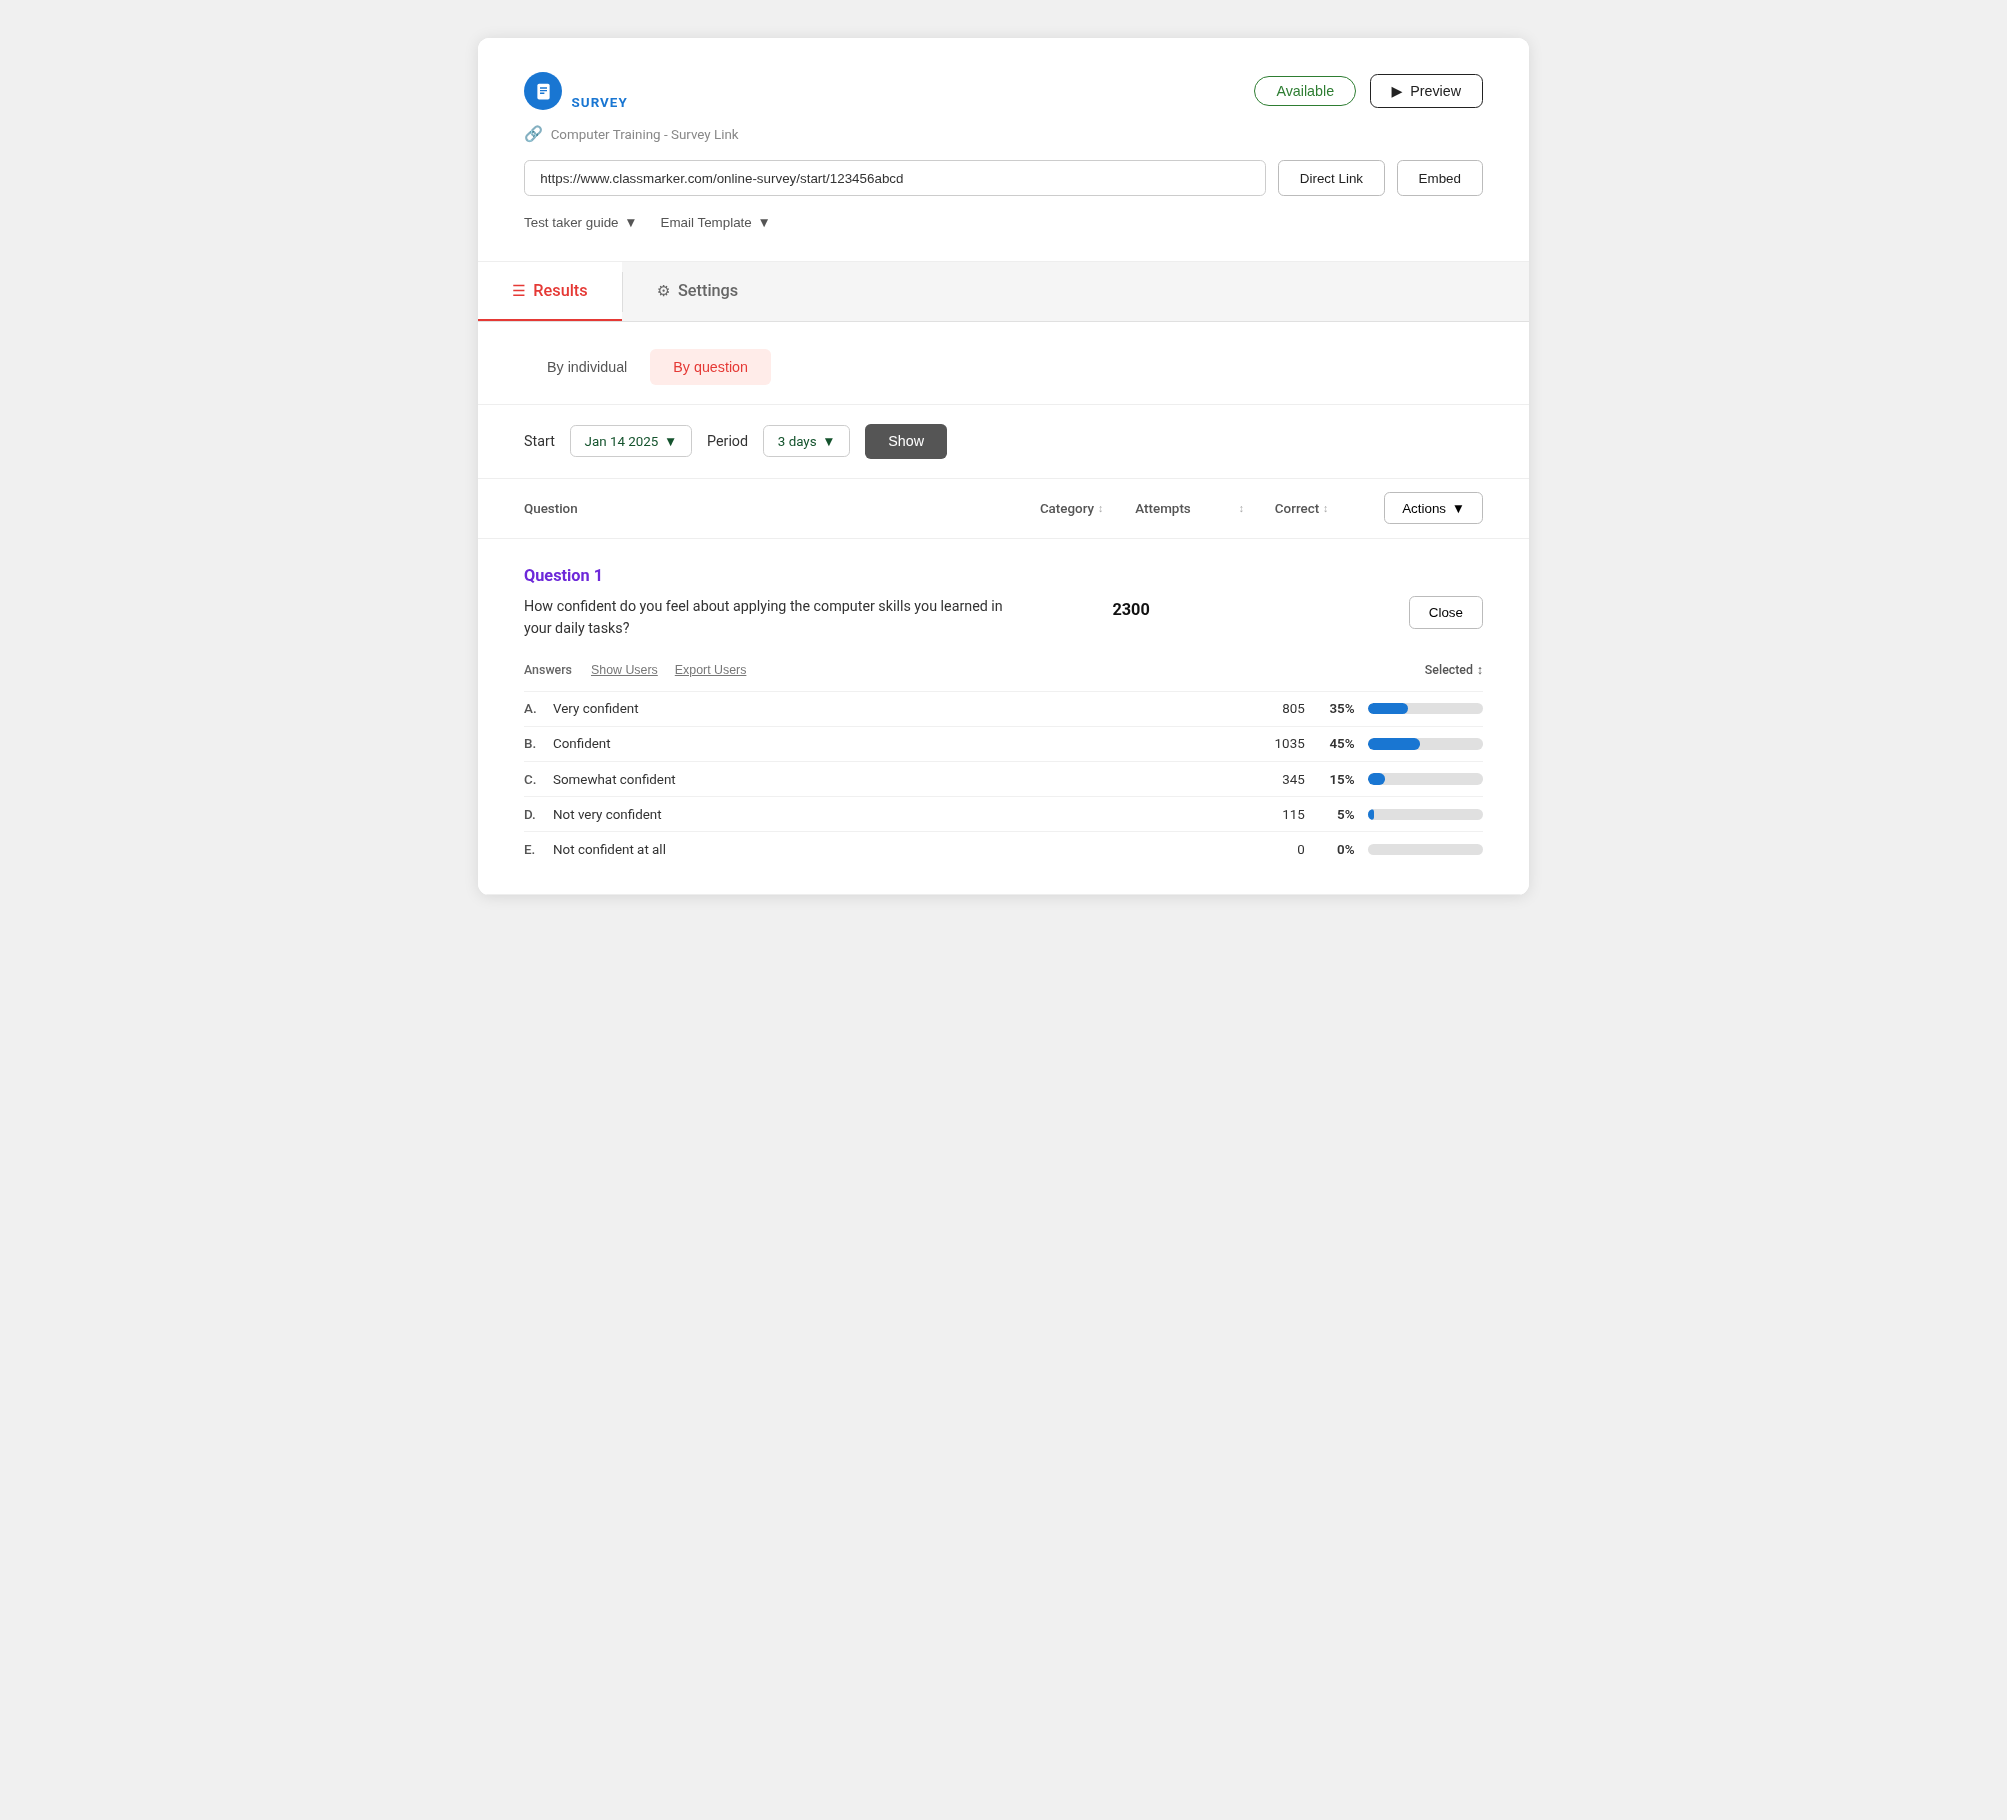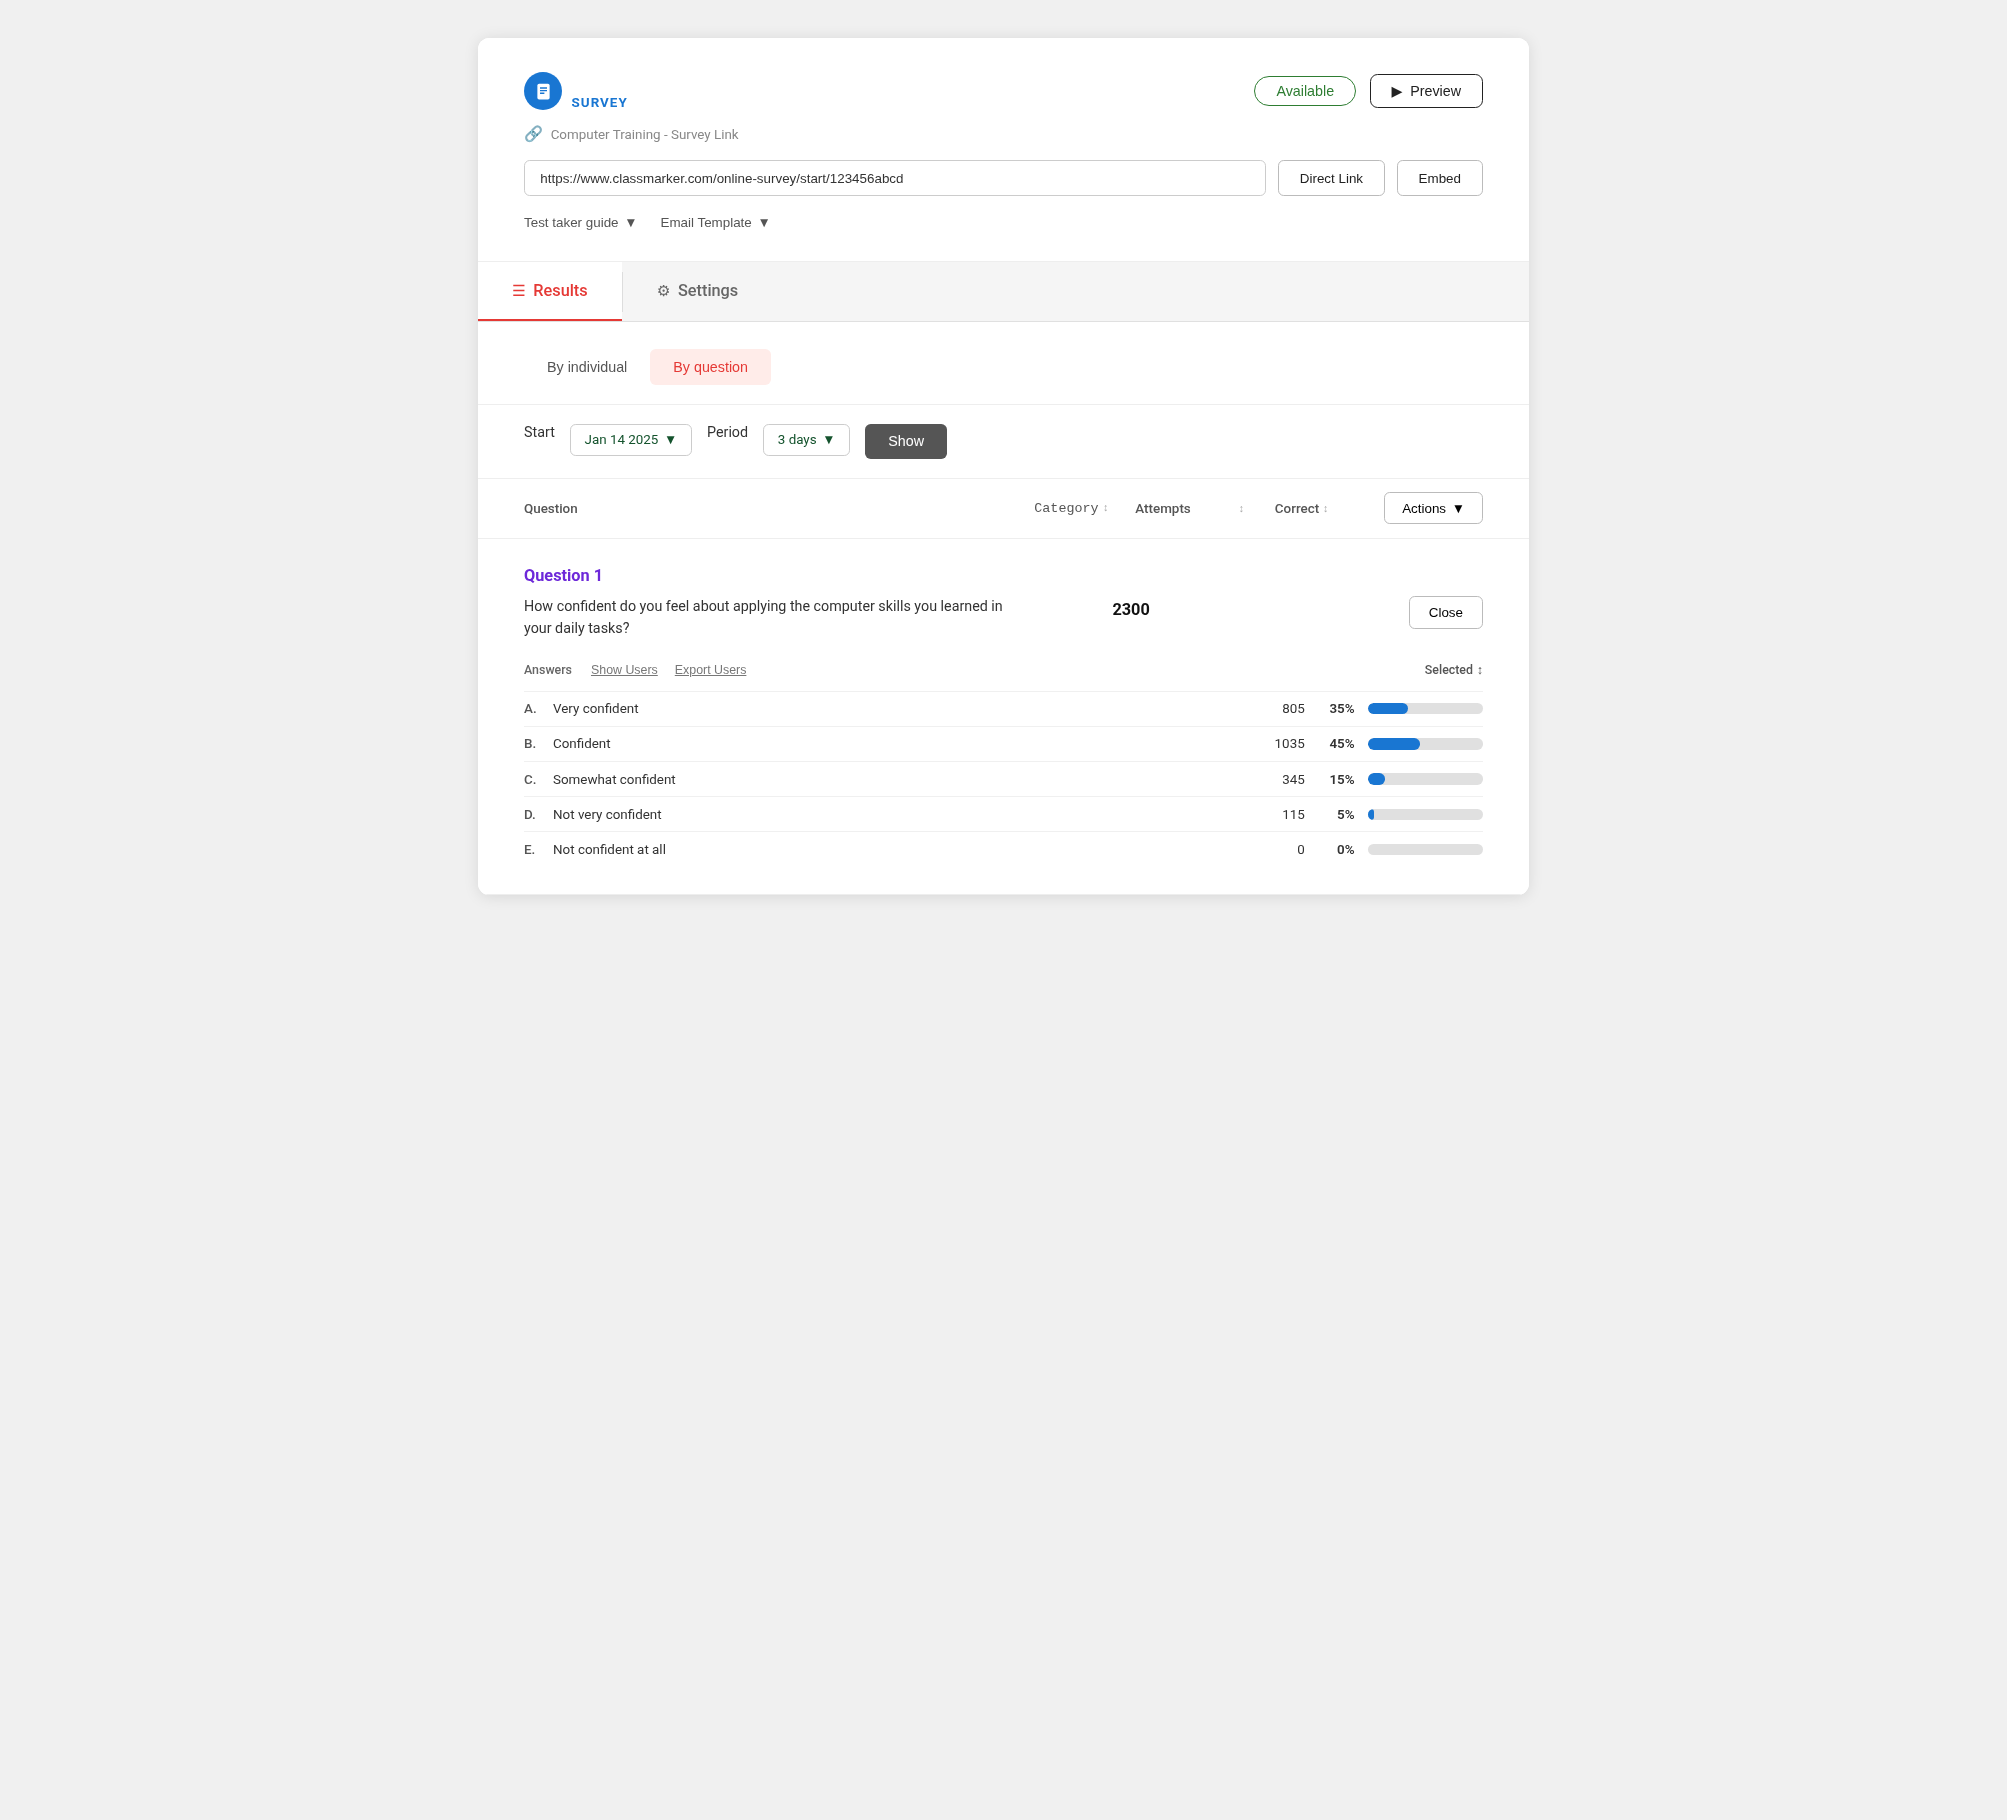--- a/index.html
+++ b/index.html
@@ -196,21 +196,21 @@
     }
     .toggle-btn.active {
       background: #ffece9;
       color: #e53935;
       font-weight: 500;
     }
 
     
     .filter-row {
       display: flex;
-      align-items: flex-start;
+      align-items: center;
       gap: 15.3px;
       padding: 19px 46px;
       border-bottom: 1px solid #eee;
     }
     .filter-label {
       font-size: 14.3px;
       color: #333;
       font-weight: 400;
     }
     .filter-select {
@@ -246,21 +246,21 @@
     }
     .th {
       font-size: 13.4px;
       color: #555;
       font-weight: 500;
       display: flex;
       align-items: center;
       gap: 3.8px;
     }
     .th-question { flex: 1; }
-    .th-category { width: 115px; text-align: left; justify-content: center; font-family: Liberation Mono, monospace; }
+    .th-category { width: 115px; text-align: left; justify-content: center; }
     .th-attempts { width: 115px; text-align: center; justify-content: flex-end; gap: 48px; }
     .th-correct { width: 115px; text-align: center; justify-content: center; }
     .th-actions { width: 124px; text-align: right; justify-content: flex-end; }
     .sort-icon { font-size: 10.5px; color: #aaa; }
     .btn-actions {
       border: 1px solid #bbb;
       background: #fff;
       border-radius: 5.7px;
       padding: 7.6px 17px;
       font-size: 13.4px;

